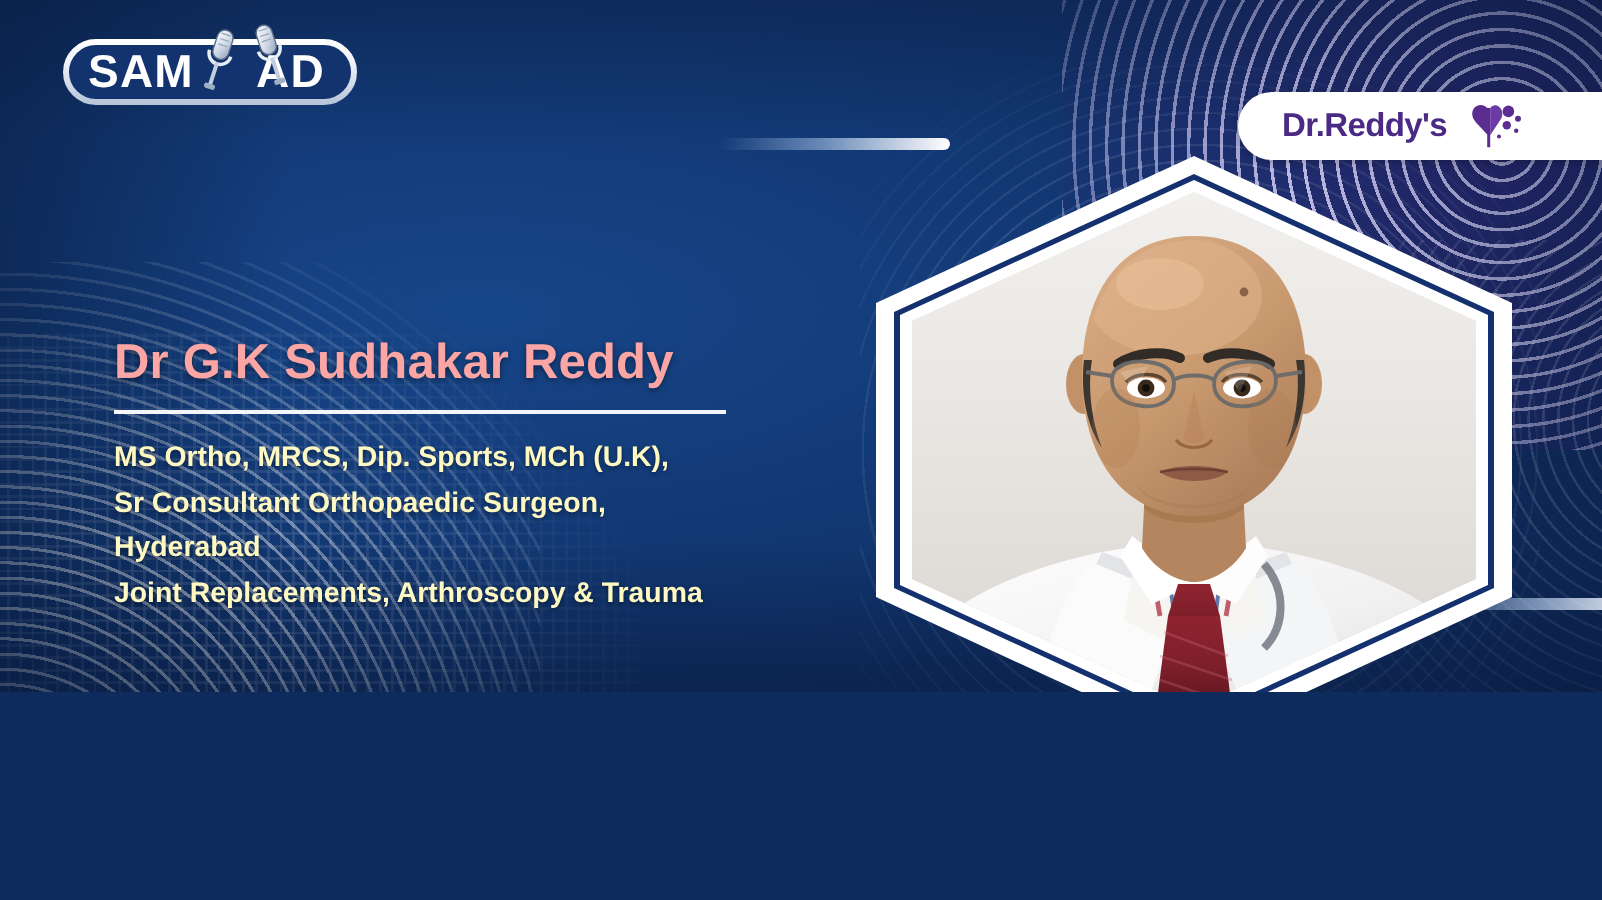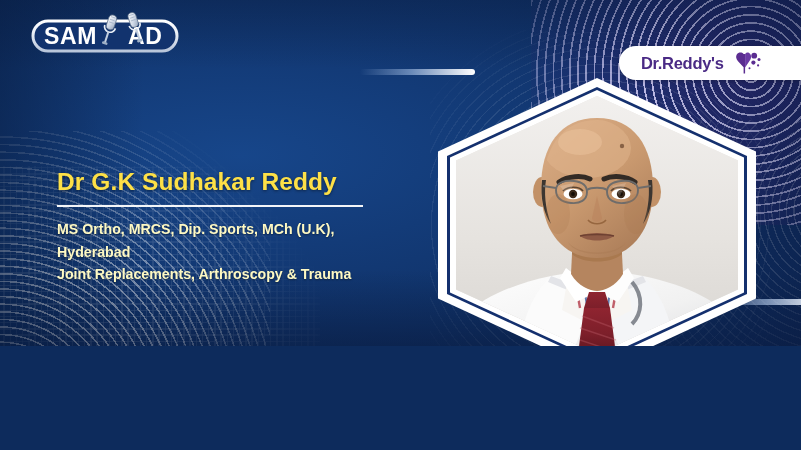--- a/index.html
+++ b/index.html
@@ -185,21 +185,21 @@
   }
   .reddys-mark { width: 30px; height: 24px; flex: none; }
   
   .info {
     position: absolute;
     left: 57px;
     top: 168px;
     width: 360px;
   }
   .doc-name {
-    color: #fde047;
+    color: #fca5a5;
     font-size: 24.5px;
     font-weight: bold;
     letter-spacing: .1px;
     text-shadow: 0 1px 3px rgba(0,0,0,.45);
     margin: 0 0 9px 0;
     white-space: nowrap;
   }
   .divider {
     height: 2px;
     width: 306px;
@@ -305,20 +305,21 @@
       <circle cx="22.4" cy="11.6" r="2.1" fill="#5b2d91"></circle>
       <circle cx="27.1" cy="14.4" r="1.1" fill="#5b2d91"></circle>
       <circle cx="18.5" cy="17.2" r="1.0" fill="#5b2d91"></circle>
     </svg>
   </div>
 
   <div class="info">
     <div class="doc-name">Dr G.K Sudhakar Reddy</div>
     <div class="divider"></div>
     <div class="cred-line">MS Ortho, MRCS, Dip. Sports, MCh (U.K),</div>
+    <div class="cred-line">Sr Consultant Orthopaedic Surgeon,</div>
     <div class="cred-line">Hyderabad</div>
     <div class="cred-line">Joint Replacements, Arthroscopy &amp; Trauma</div>
   </div>
 
   <div class="hex-wrap">
     <div class="hex-shape hex-outer"></div>
     <div class="hex-shape hex-navy"></div>
     <div class="hex-shape hex-white2"></div>
     <div class="hex-shape hex-photo">
       <svg viewBox="0 0 282 258" preserveAspectRatio="xMidYMid slice">

